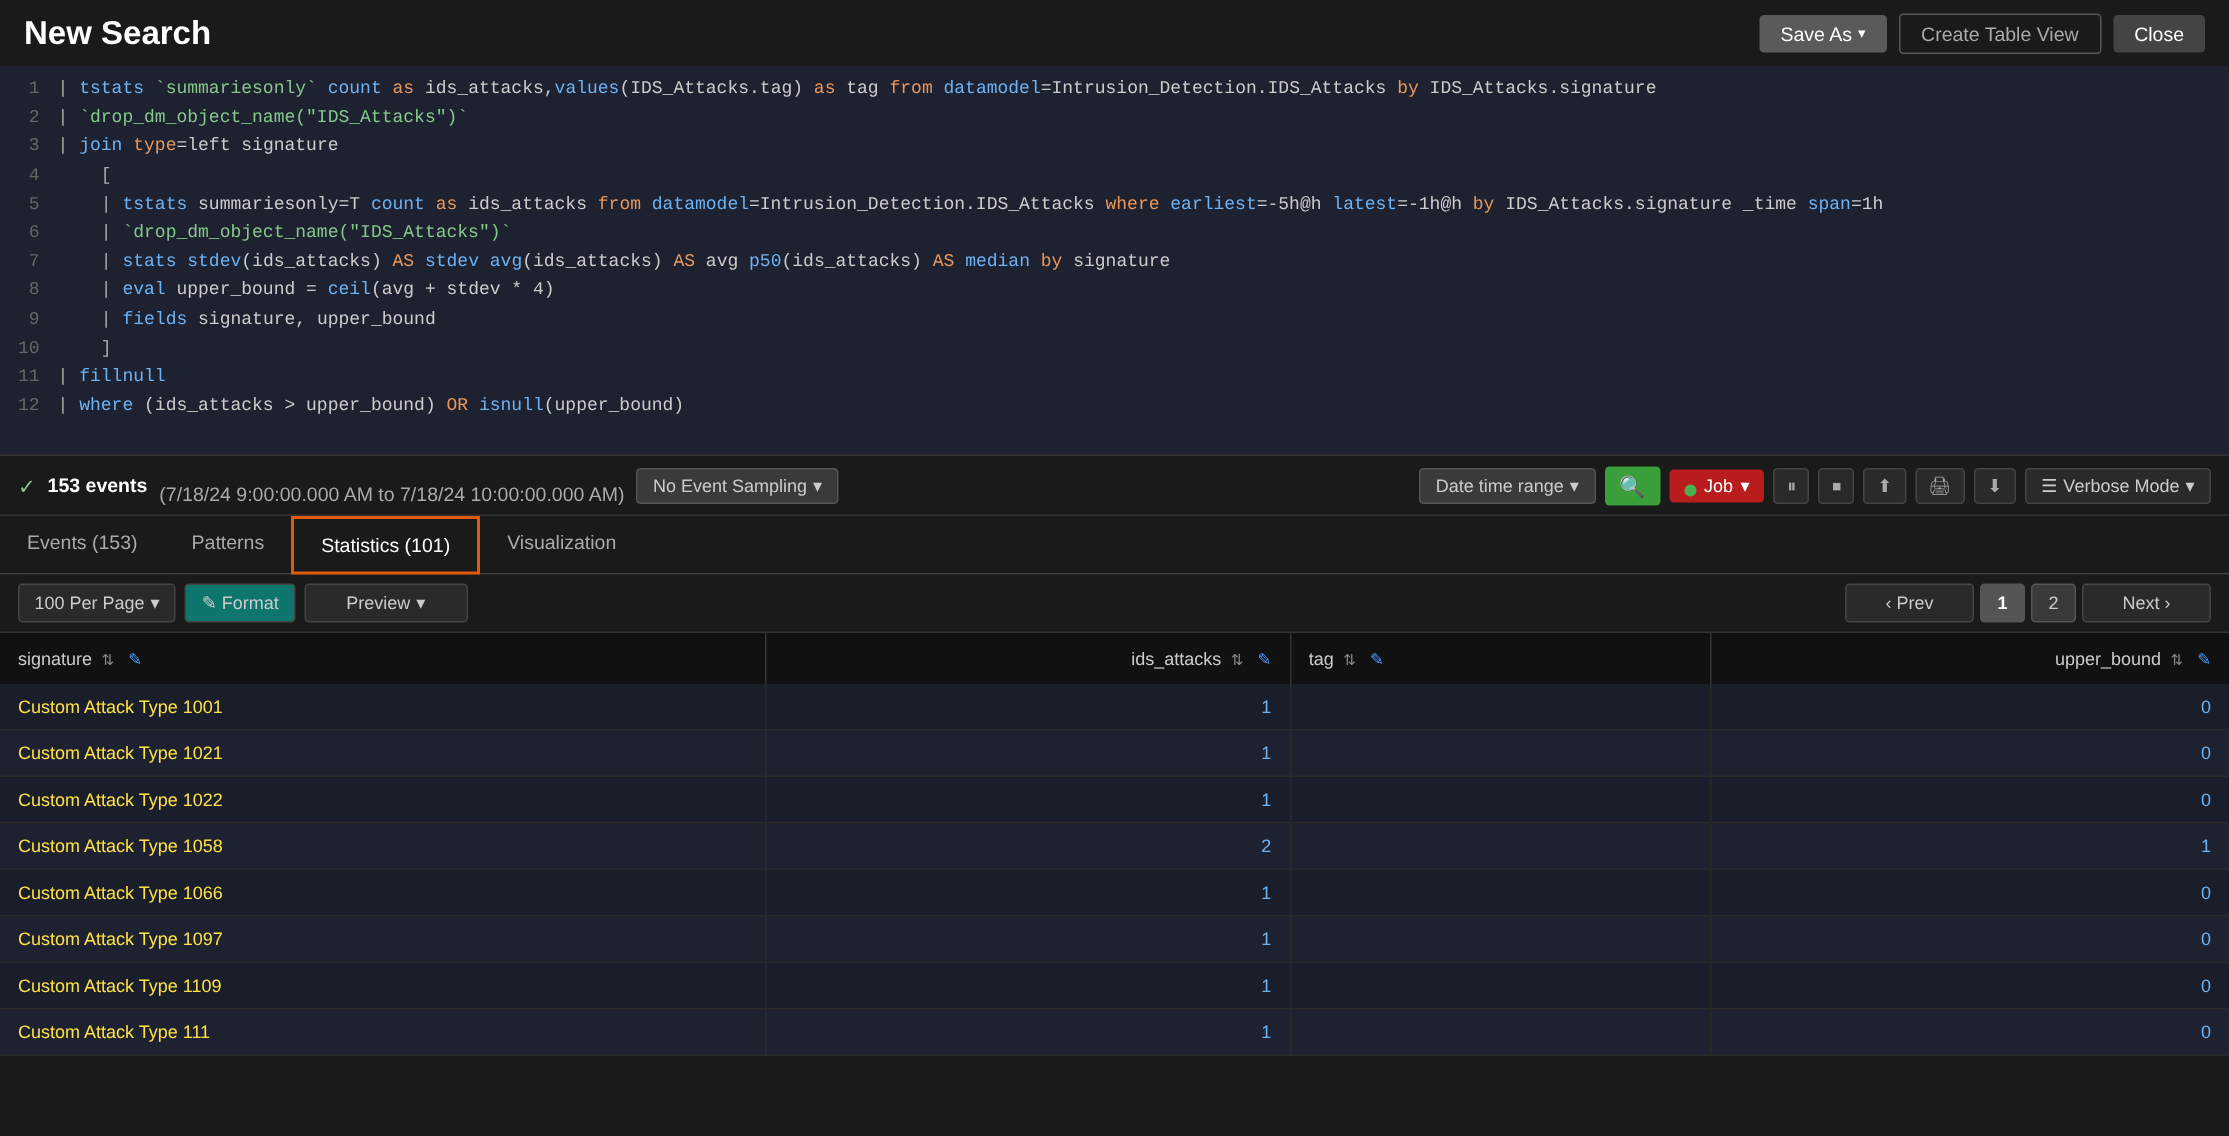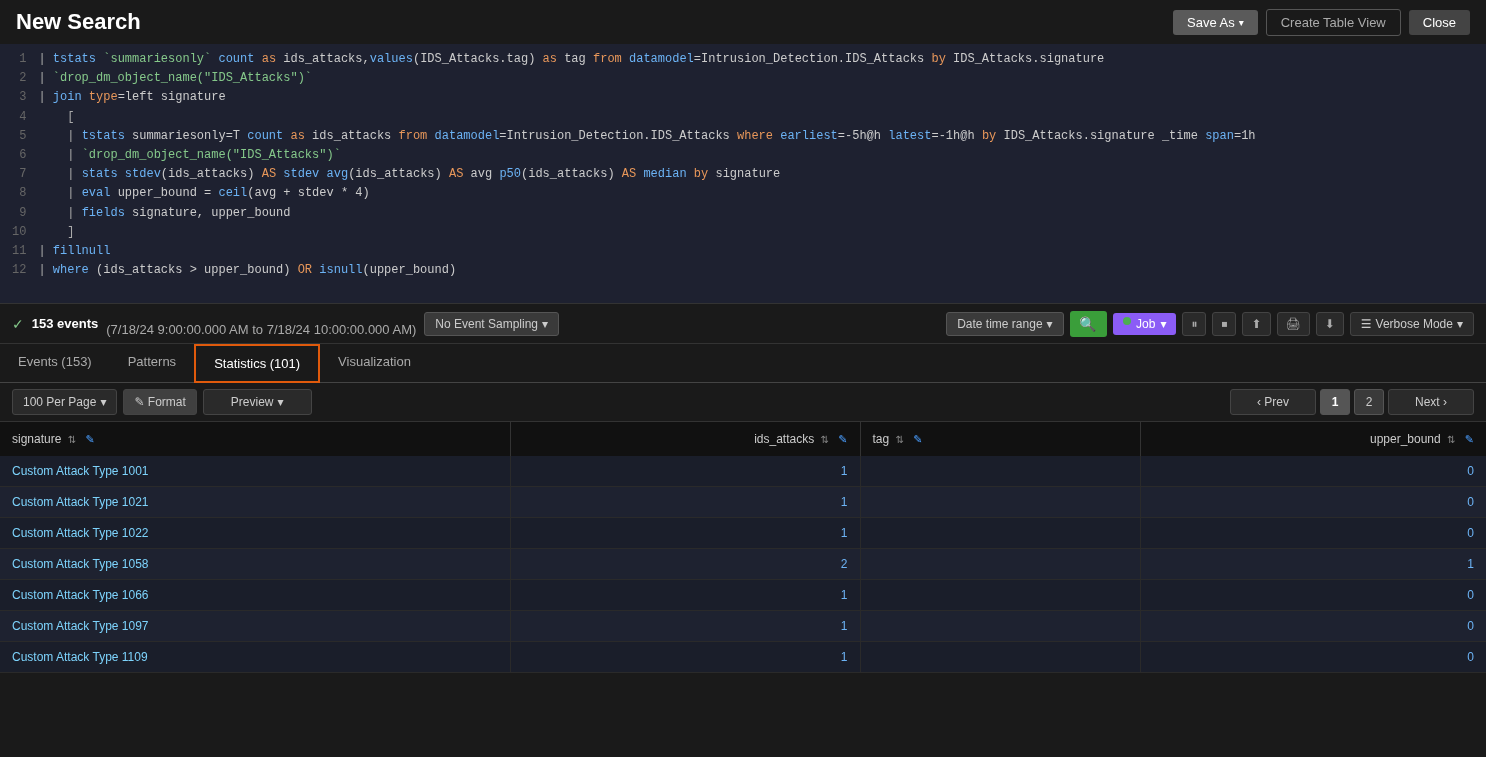--- a/index.html
+++ b/index.html
@@ -118,28 +118,28 @@
       align-items: center;
       gap: 4px;
       font-size: 12px;
     }
     .search-right {
       display: flex;
       align-items: center;
       gap: 6px;
     }
     .btn-job {
-      background: #8b5cf6;
+      background: #b91c1c;
       color: #fff;
       border: none;
       padding: 4px 10px;
       border-radius: 3px;
       cursor: pointer;
       display: flex;
-      align-items: flex-start;
+      align-items: flex-end;
       gap: 5px;
       font-size: 12px;
     }
     .job-dot { width: 8px; height: 8px; background: #4caf50; border-radius: 50%; display: inline-block; }
     .icon-btn {
       background: #2a2a2a;
       border: 1px solid #444;
       color: #aaa;
       padding: 4px 8px;
       border-radius: 3px;
@@ -222,21 +222,21 @@
       color: #ccc;
       padding: 5px 10px;
       border-radius: 3px;
       cursor: pointer;
       font-size: 12px;
       display: flex;
       align-items: center;
       gap: 4px;
     }
     .btn-format {
-      background: #404040;
+      background: #0f766e;
       border: 1px solid #444;
       color: #ccc;
       padding: 5px 10px;
       border-radius: 3px;
       cursor: pointer;
       font-size: 12px;
     }
     .btn-preview {
       background: #2a2a2a;
       border: 1px solid #444;
@@ -315,21 +315,21 @@
     }
     tbody tr:nth-child(odd) { background: #1a1e2a; }
     tbody tr:nth-child(even) { background: #1e2230; }
     tbody td {
       padding: 8px 12px;
       font-size: 12px;
       color: #6cb3f5;
       border-right: 1px solid #2a2a2a;
     }
     tbody td:last-child { border-right: none; }
-    .td-signature { color: #7dd3fc; margin-top: 40px; }
+    .td-signature { color: #fde047; margin-top: 40px; }
     .td-number { text-align: right; color: #6cb3f5; }
     .td-zero { color: #6cb3f5; }
   </style>
 </head>
 <body>
 
 <div class="header">
   <span class="header-title">New Search</span>
   <div class="header-actions">
     <button class="btn btn-save-as">
@@ -491,15 +491,21 @@
       <td class="td-number">1</td>
       <td></td>
       <td class="td-zero td-number">0</td>
     </tr>
         <tr>
       <td class="td-signature">Custom Attack Type 1109</td>
       <td class="td-number">1</td>
       <td></td>
       <td class="td-zero td-number">0</td>
     </tr>
+        <tr>
+      <td class="td-signature">Custom Attack Type 111</td>
+      <td class="td-number">1</td>
+      <td></td>
+      <td class="td-zero td-number">0</td>
+    </tr>
       </tbody>
   </table>
 </div>
 
 </body></html>

